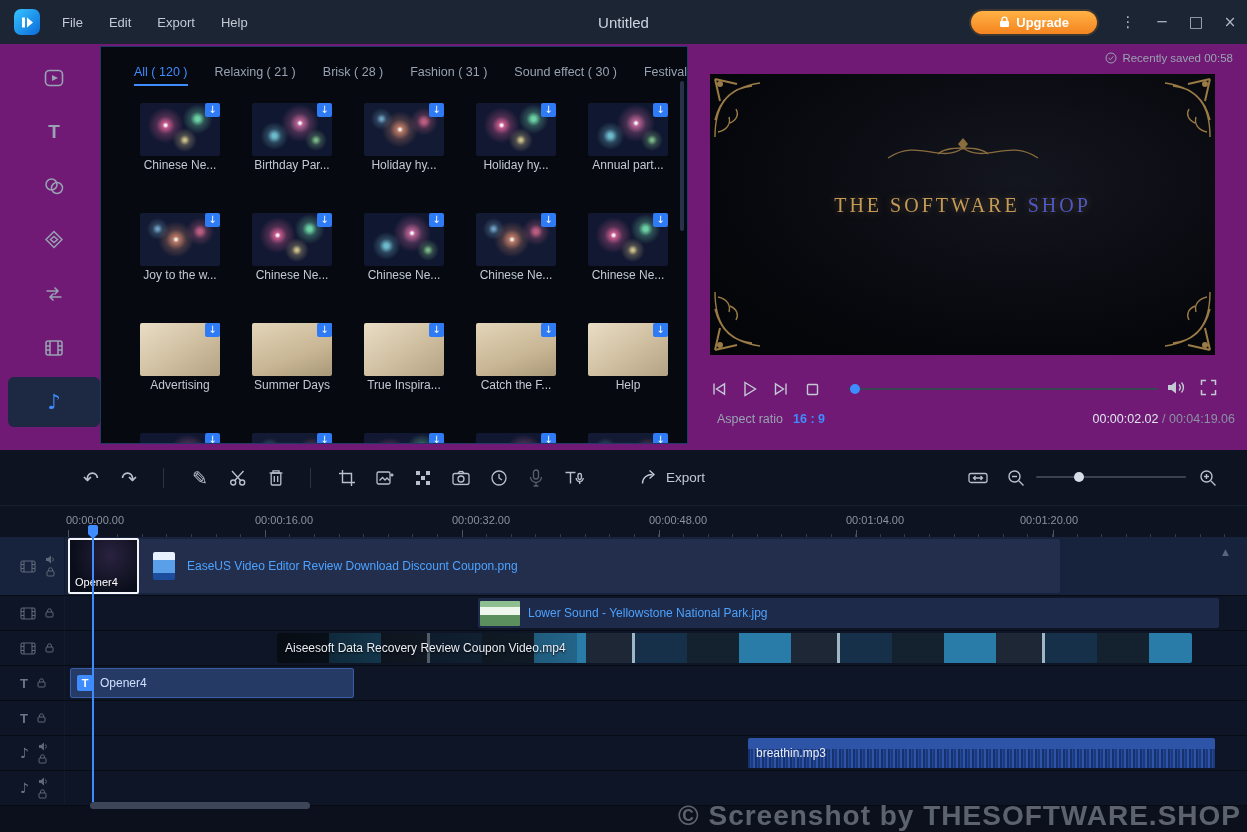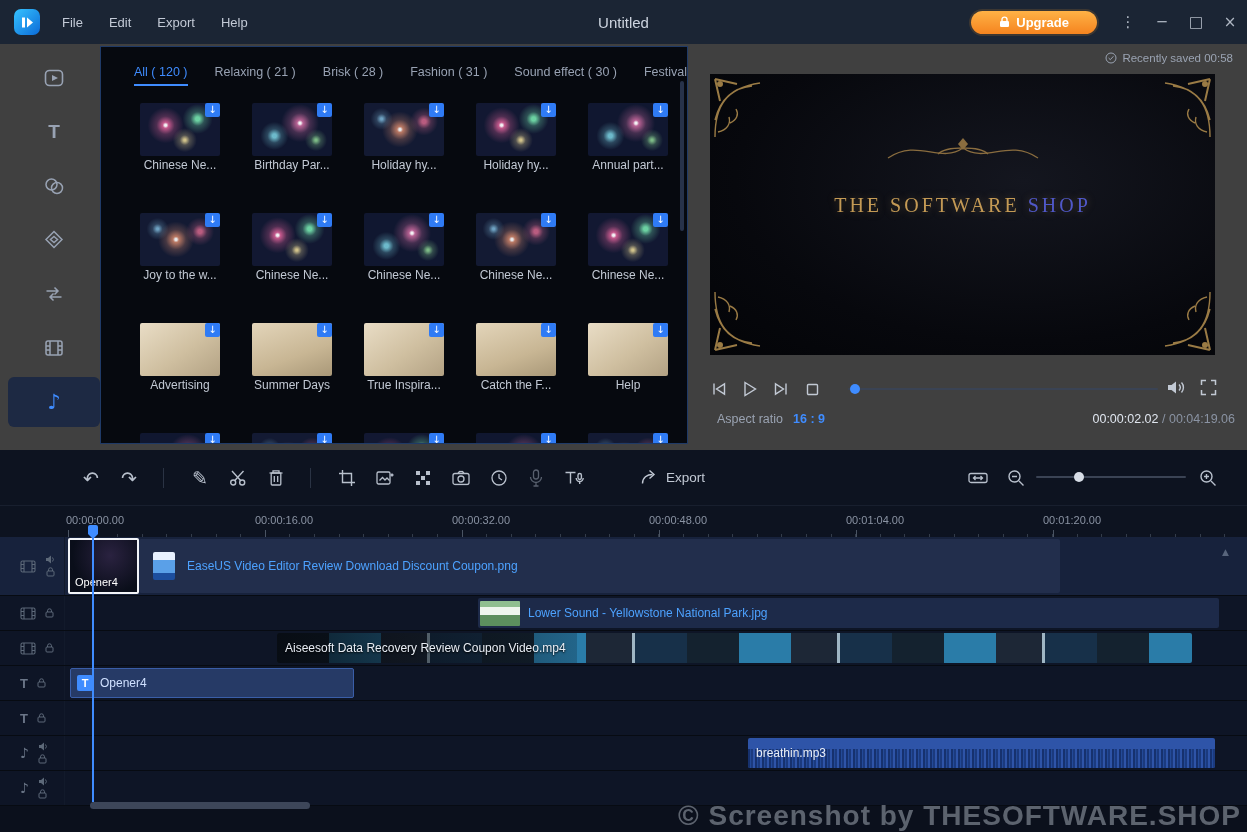--- a/index.html
+++ b/index.html
@@ -1,19 +1,19 @@
 <!DOCTYPE html>
 <html><head>
 <meta charset="utf-8">
 <style>
   html,body{margin:0;padding:0}
   body{width:1247px;height:832px;overflow:hidden;background:#0d1320;
        font-family:"Liberation Sans",sans-serif;color:#c7cdd8;-webkit-font-smoothing:antialiased}
   .g{font-family:"DejaVu Sans",sans-serif}
-  .app{position:relative;width:1247px;height:832px;background:#404040}
+  .app{position:relative;width:1247px;height:832px;background:#701a75}
 
   
   .titlebar{position:absolute;top:0;left:0;right:0;height:44px;background:#1b2534;display:flex;align-items:center;z-index:6}
   .logo{width:26px;height:26px;border-radius:7px;background:linear-gradient(135deg,#36c3ff,#0b6bd8);
         margin-left:14px;display:flex;align-items:center;justify-content:center;flex:0 0 auto}
   .menus{display:flex;gap:26px;margin-left:22px;font-size:13px;color:#c3cad6}
   .win-title{position:absolute;left:0;right:0;text-align:center;font-size:15px;color:#cdd4df;pointer-events:none}
   .tb-right{margin-left:auto;display:flex;align-items:center;z-index:2}
   .upgrade{height:23px;padding:0 28px;border-radius:12px;background:linear-gradient(180deg,#ffb246,#f5841f);
            color:#fff;font-weight:bold;font-size:13px;display:flex;align-items:center;gap:6px;margin-right:14px;
@@ -540,21 +540,21 @@
           </svg>
       </span>
     </div>
 
     <div class="ruler">
       <span class="rlabel" style="left:66px">00:00:00.00</span>
       <span class="rlabel" style="left:255px">00:00:16.00</span>
       <span class="rlabel" style="left:452px">00:00:32.00</span>
       <span class="rlabel" style="left:649px">00:00:48.00</span>
       <span class="rlabel" style="left:846px">00:01:04.00</span>
-      <span class="rlabel" style="left:1043px">00:01:20.00</span>
+      <span class="rlabel" style="left:1020px">00:01:20.00</span>
       <div class="ticks-minor"></div>
       <div class="ticks-major"></div>
     </div>
 
     <div class="tracks">
 
       <div class="row h-big r1">
         <div class="thead">
           <svg width="16" height="13" viewBox="0 0 16 13" fill="none" stroke="#5c6878" stroke-width="1.1">
               <rect x="1" y="1" width="14" height="11" rx="1.5"></rect>

